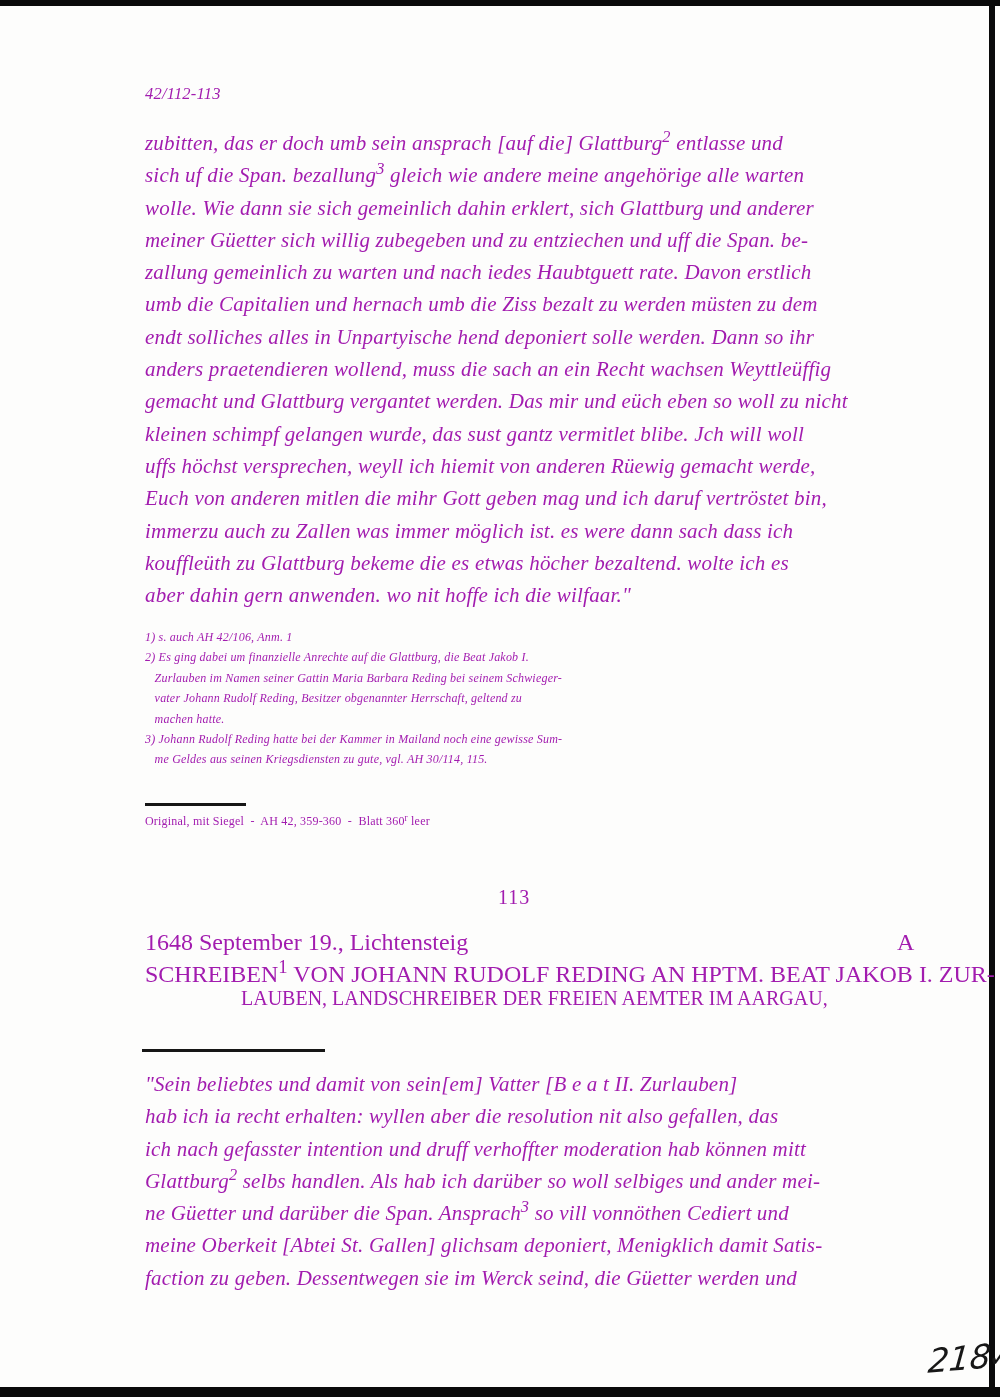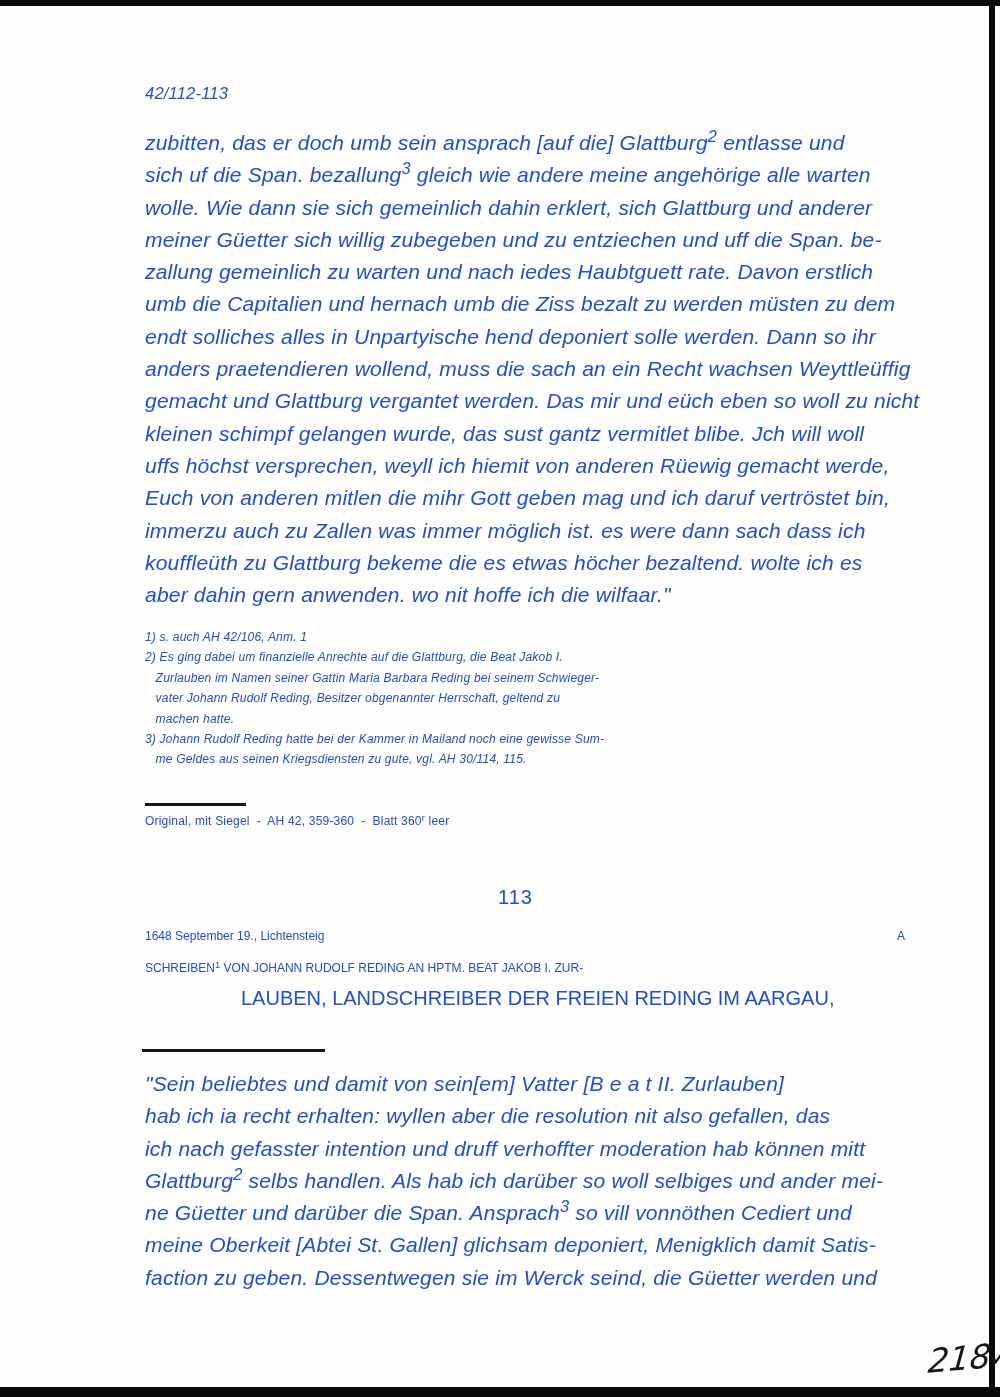--- a/index.html
+++ b/index.html
@@ -11,29 +11,29 @@
     font-family:"Liberation Mono","DejaVu Sans Mono",monospace;
     color:#1c1c1c;
   }
   
   .edge{position:absolute;background:#0a0a0a;}
   .edge-top{left:0;top:0;width:1000px;height:6px;}
   .edge-right{left:989px;top:0;width:6px;height:1397px;}
   .edge-bottom{left:0;top:1387px;width:1000px;height:10px;}
 
   .block{position:absolute;white-space:pre;}
-  .ts{font-family:Liberation Sans, sans-serif;color:#1d4ed8;}
+  .ts{font-family:Liberation Serif, serif;color:#a21caf;}
   .it{font-style:italic;}
 
   .doc-ref{font-size:16.5px;letter-spacing:.2px;}
   .quote .ln{font-size:21px;letter-spacing:.2px;line-height:32.3px;white-space:pre;}
   .fnotes .ln{font-size:12px;letter-spacing:.2px;line-height:20.4px;white-space:pre;}
   .provenance{font-size:12px;letter-spacing:.2px;}
   .entry-no{font-size:20px;letter-spacing:1px;}
-  .hdr{font-size:12px;}
+  .hdr{font-size:24px;}
   .hdr2 .ln{font-size:20px;line-height:25px;white-space:pre;}
 
   sup{font-size:.78em;line-height:0;position:relative;top:-.48em;vertical-align:baseline;}
 
   .sep{position:absolute;background:#161616;height:2.5px;}
   .sep-1{left:145px;top:803px;width:101px;}
   .sep-2{left:142px;top:1049px;width:183px;}
 
   .handwriting{
     position:absolute;left:928px;top:1338px;
@@ -62,21 +62,21 @@
   <div class="sep sep-1"></div>
 
   <div class="block ts provenance" style="left:145px;top:814px;">Original, mit Siegel  -  AH 42, 359-360  -  Blatt 360<sup>r</sup> leer</div>
 
   <div class="block ts entry-no" style="left:498px;top:886px;">113</div>
 
   <div class="block ts hdr" style="left:145px;top:929px;">1648 September 19., Lichtensteig</div>
   <div class="block ts hdr" style="left:897px;top:929px;">A</div>
 
   <div class="block ts hdr" style="left:145px;top:961px;">SCHREIBEN<sup>1</sup> VON JOHANN RUDOLF REDING AN HPTM. BEAT JAKOB I. ZUR-</div>
-  <div class="block ts hdr2" style="left:241px;top:986px;"><div class="ln">LAUBEN, LANDSCHREIBER DER FREIEN REDING IM AARGAU,</div></div>
+  <div class="block ts hdr2" style="left:241px;top:986px;"><div class="ln">LAUBEN, LANDSCHREIBER DER FREIEN AEMTER IM AARGAU,</div></div>
 
   <div class="sep sep-2"></div>
 
   <div class="block ts it quote" style="left:145px;top:1068px;"><div class="ln">"Sein beliebtes und damit von sein[em] Vatter [B e a t II. Zurlauben]</div><div class="ln">hab ich ia recht erhalten: wyllen aber die resolution nit also gefallen, das</div><div class="ln">ich nach gefasster intention und druff verhoffter moderation hab können mitt</div><div class="ln">Glattburg<sup>2</sup> selbs handlen. Als hab ich darüber so woll selbiges und ander mei-</div><div class="ln">ne Güetter und darüber die Span. Ansprach<sup>3</sup> so vill vonnöthen Cediert und</div><div class="ln">meine Oberkeit [Abtei St. Gallen] glichsam deponiert, Menigklich damit Satis-</div><div class="ln">faction zu geben. Dessentwegen sie im Werck seind, die Güetter werden und</div></div>
 
   <div class="handwriting">
     <span>218</span><span class="check">✓</span>
   </div>
 
 </div>

